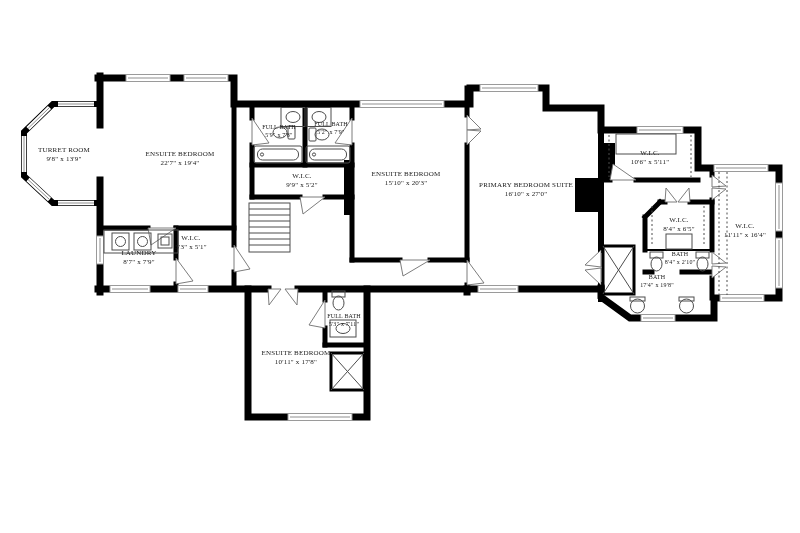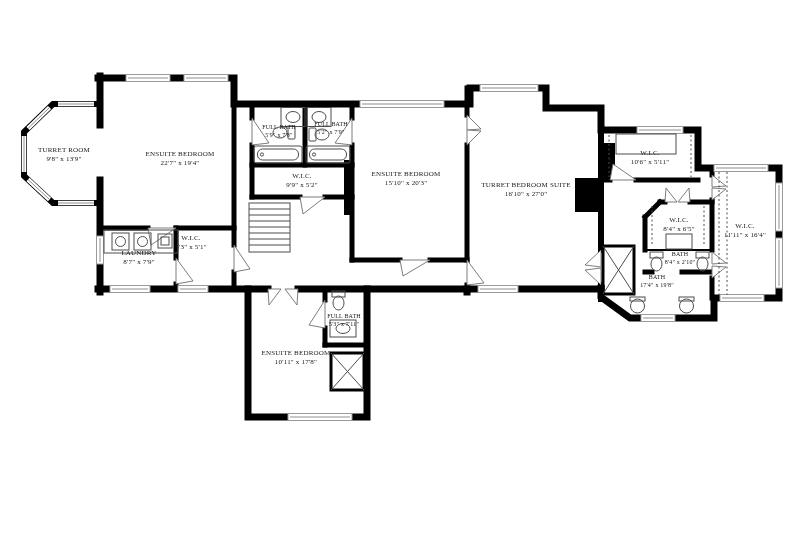--- a/index.html
+++ b/index.html
@@ -243,21 +243,21 @@
   </div>
   <div class="lbl" style="left:302px;top:172px">
     <div class="nm">W.I.C.</div>
     <div class="dm">9'9" x 5'2"</div>
   </div>
   <div class="lbl" style="left:406px;top:170px">
     <div class="nm">ENSUITE BEDROOM</div>
     <div class="dm">15'10" x 20'3"</div>
   </div>
   <div class="lbl" style="left:526px;top:181px">
-    <div class="nm">TURRET BEDROOM SUITE</div>
+    <div class="nm">PRIMARY BEDROOM SUITE</div>
     <div class="dm">16'10" x 27'0"</div>
   </div>
   <div class="lbl" style="left:650px;top:149px">
     <div class="nm">W.I.C.</div>
     <div class="dm">10'6" x 5'11"</div>
   </div>
   <div class="lbl" style="left:679px;top:216px">
     <div class="nm">W.I.C.</div>
     <div class="dm">8'4" x 6'5"</div>
   </div>

